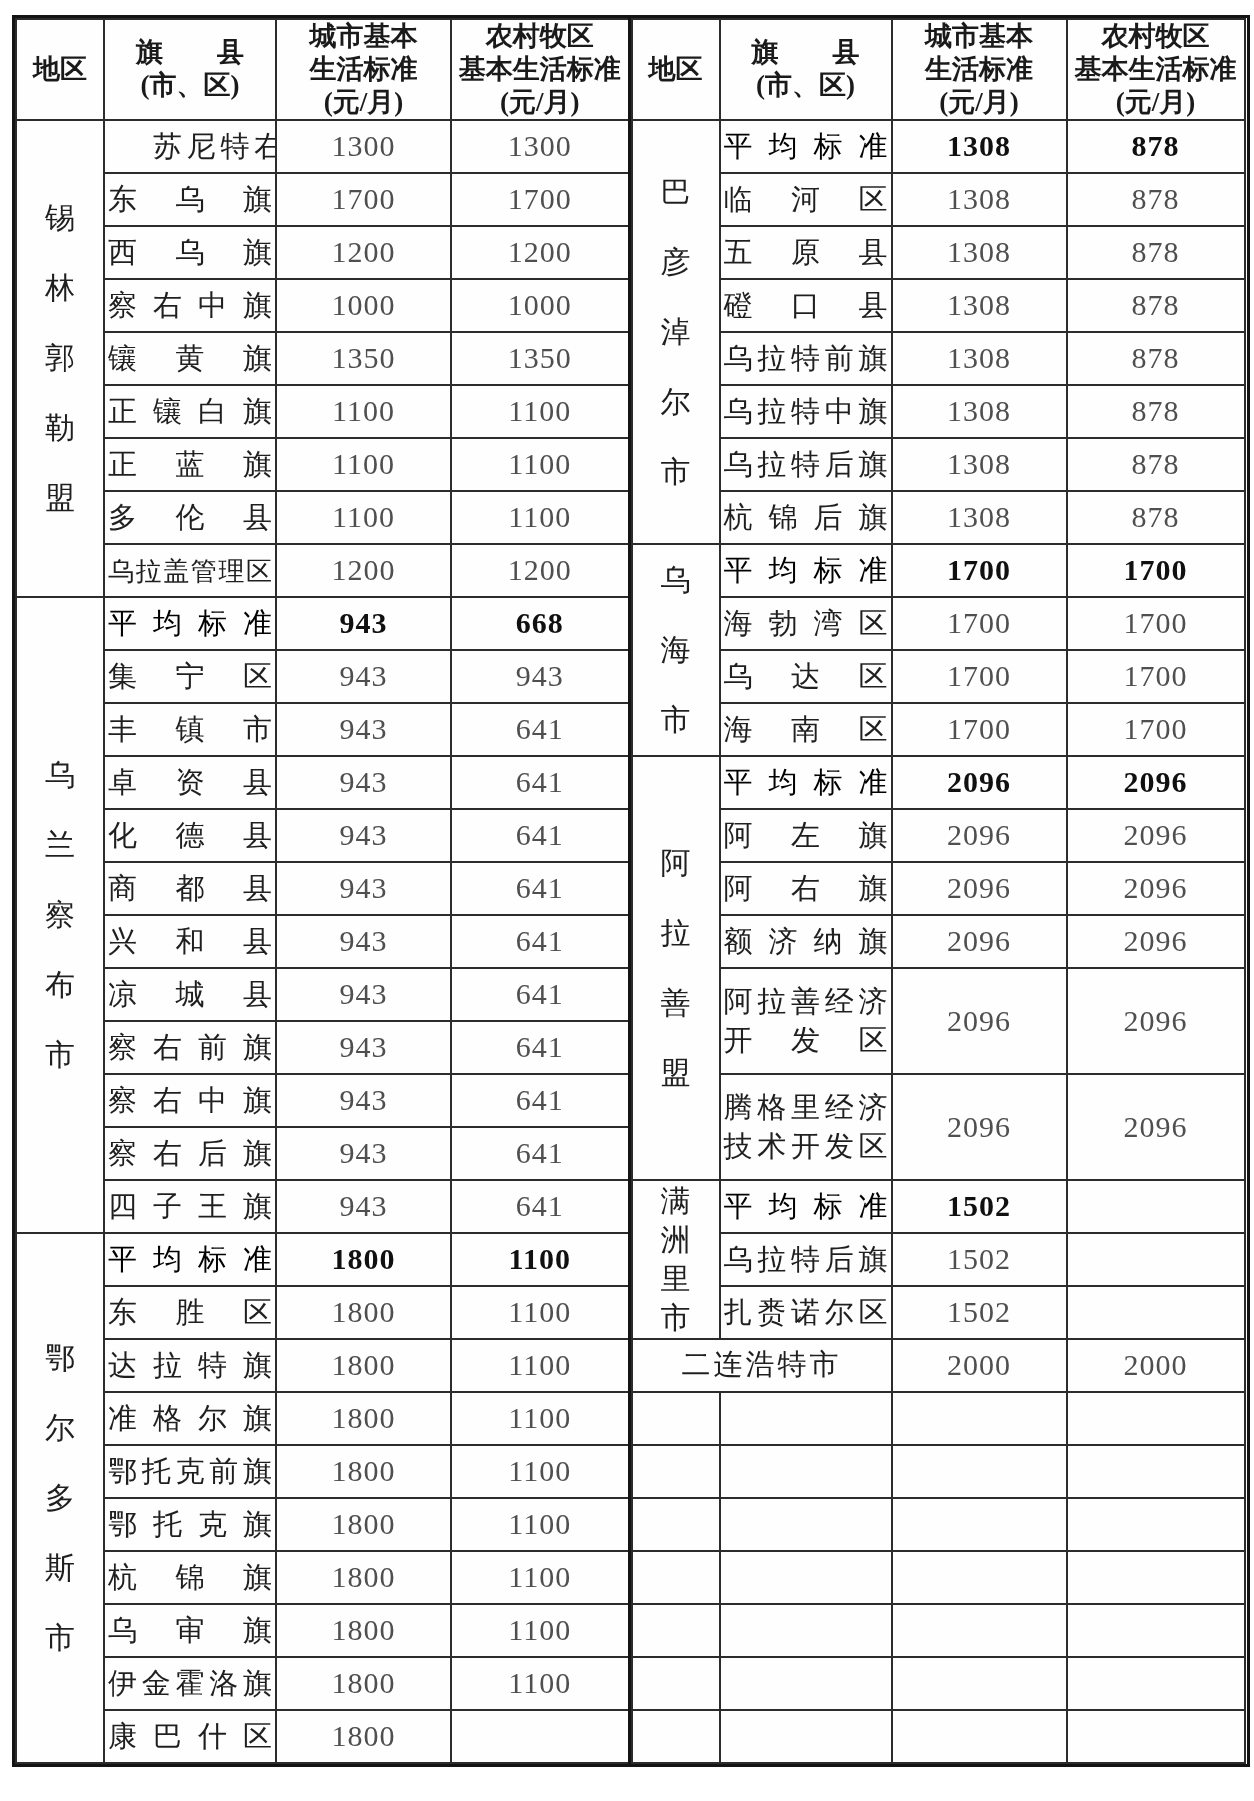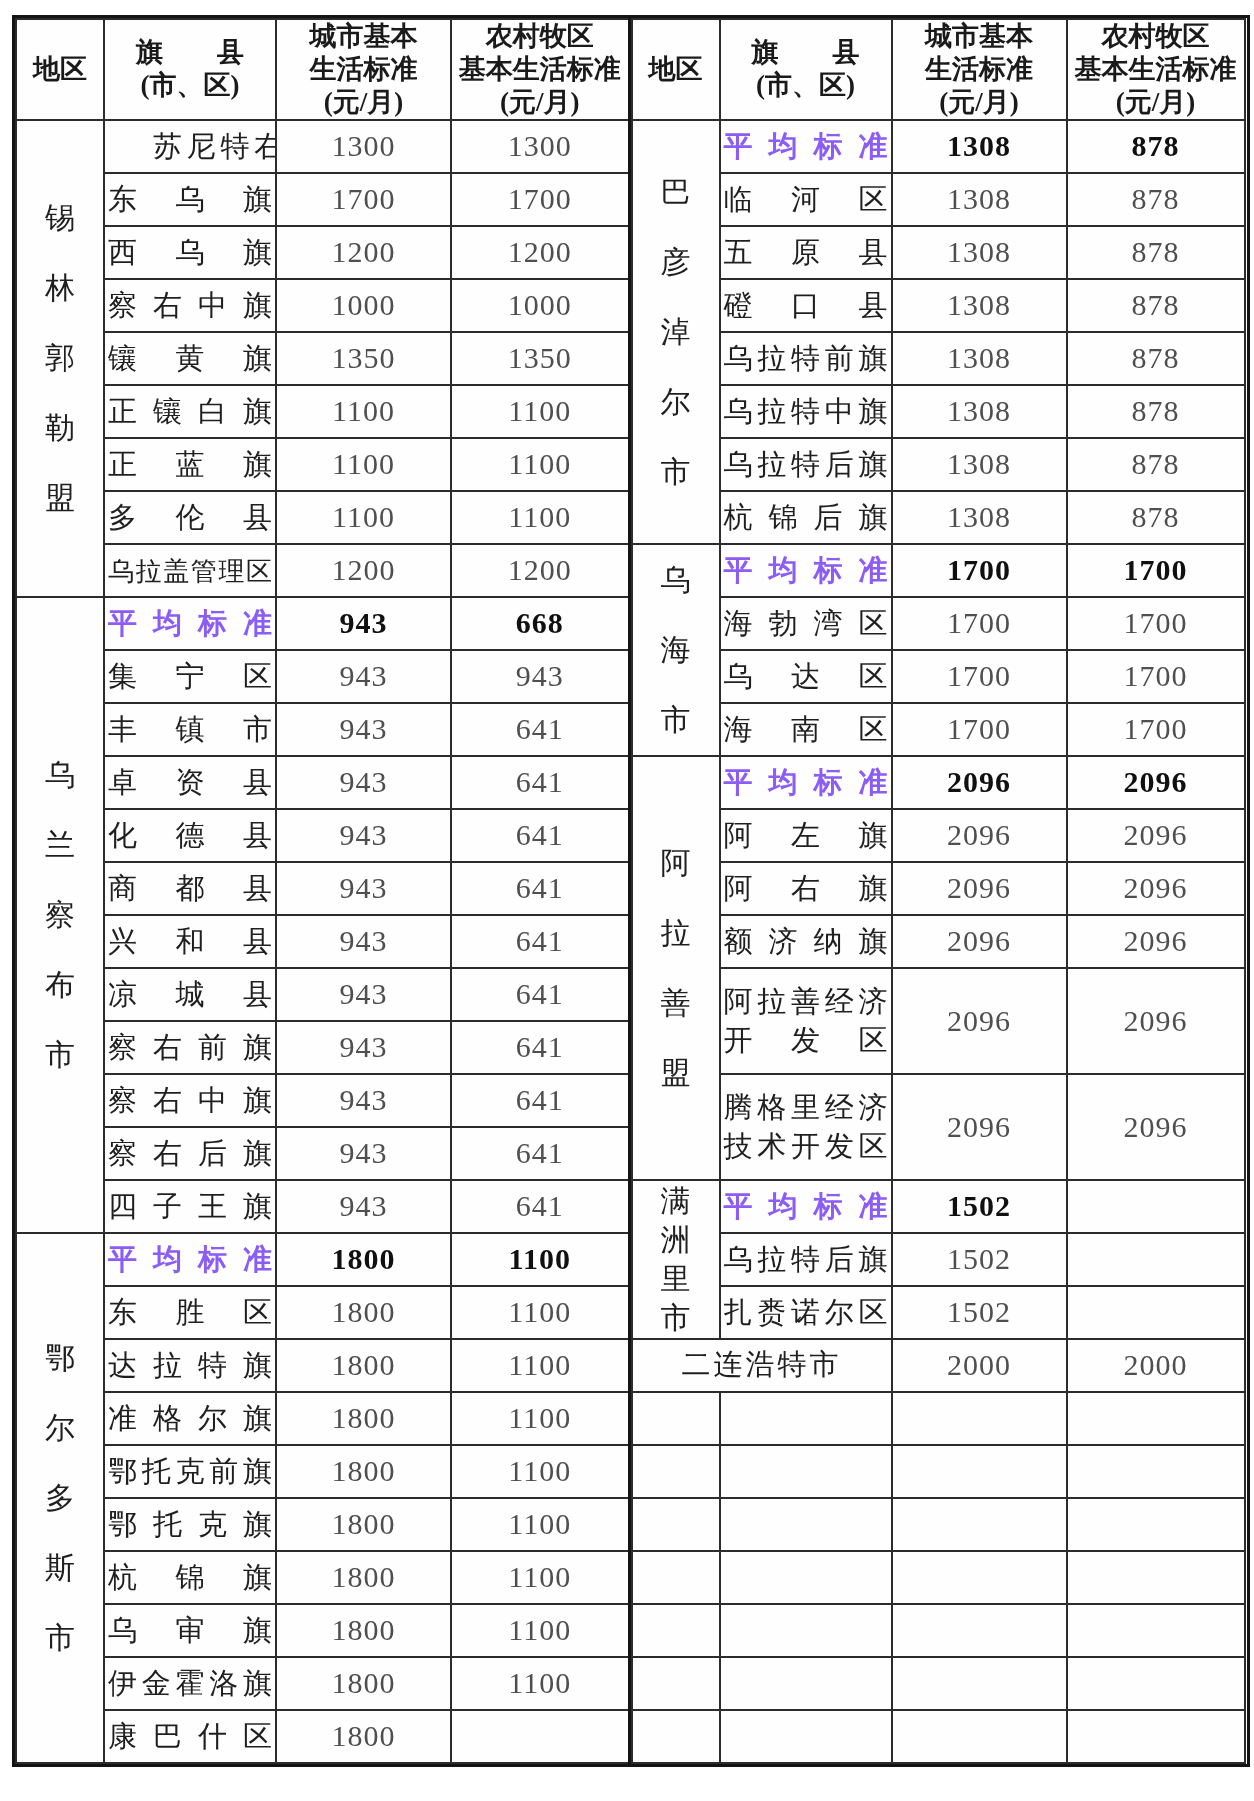--- a/index.html
+++ b/index.html
@@ -42,21 +42,21 @@
     height:51px;
     font-size:29px;
     color:#222222;
   }
   td.num{
     font-size:30px;
     color:#4f4f4f;
     letter-spacing:1px;
   }
   tr.bold td.num{color:#101010;font-weight:700;}
-  tr.bold .jname{font-weight:700;color:#8b5cf6;}
+  tr.bold .jname{font-weight:400;color:#000000;}
   .jname{
     display:inline-block;
     width:164px;
     text-align:justify;
     text-align-last:justify;
     -moz-text-align-last:justify;
     font-size:29px;
     color:#1f1f1f;
     line-height:1.35;
     vertical-align:middle;

